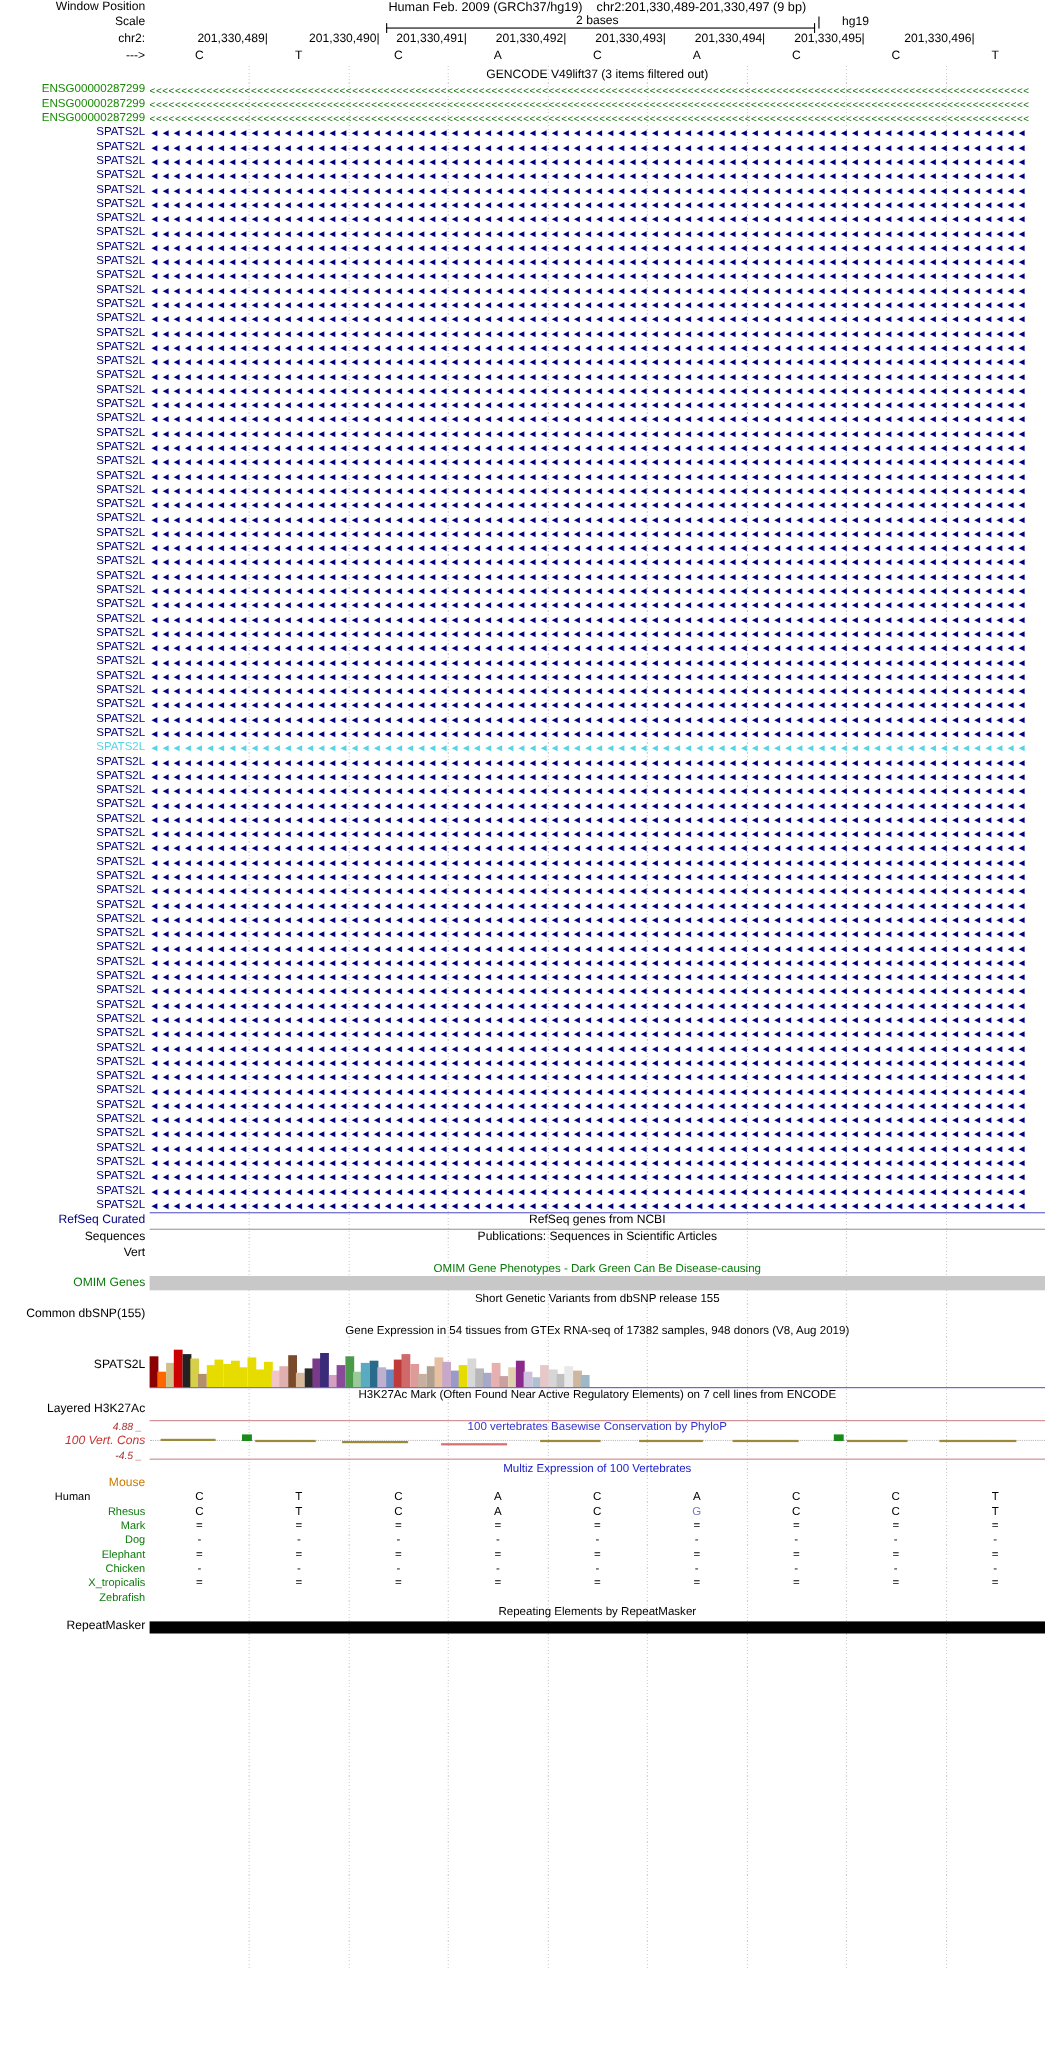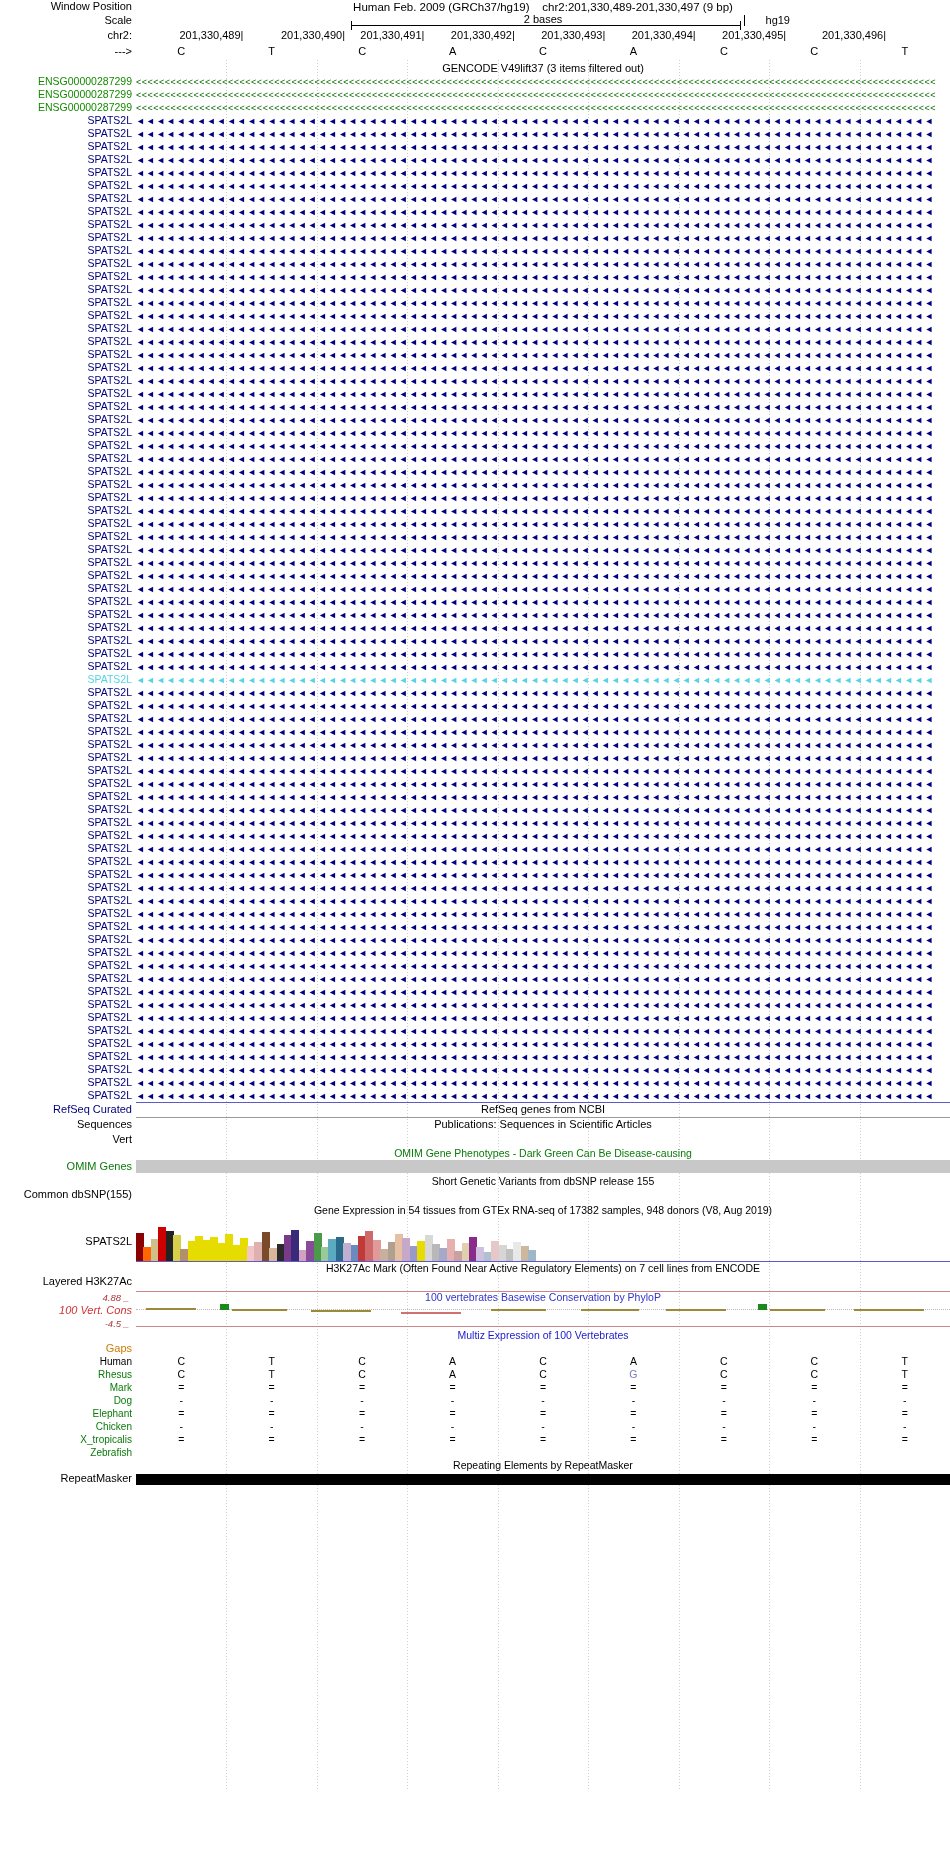--- a/index.html
+++ b/index.html
@@ -948,26 +948,26 @@
         <div class="seg" style="left: 445px; width: 58px; top: 17px;"></div>
         <div class="seg" style="left: 530px; width: 60px; top: 17px;"></div>
         <div class="gseg" style="height: 6px; left: 622px; width: 9px; top: 12px;"></div>
         <div class="seg" style="left: 634px; width: 55px; top: 17px;"></div>
         <div class="seg" style="left: 718px; width: 70px; top: 17px;"></div>
       </div>
   </div>
 
   <div class="cap blue">Multiz Expression of 100 Vertebrates</div>
   <div class="row gaps" style="height:13px;">
-    <div class="lbl">Gaps</div>
+    <div class="lbl">Mouse</div>
     <div class="trk"></div>
   </div>
   <div id="species-rows">
       <div class="row sp-row">
-        <div class="lbl" style="color: rgb(0, 0, 0);">Human</div>
+        <div class="lbl" style="color: rgb(0, 0, 0); text-align: center;">Human</div>
         <div class="trk">
           <span class="sp-base" style="left: 45.2222px; color: rgb(0, 0, 0);">C</span>
           <span class="sp-base" style="left: 135.667px; color: rgb(0, 0, 0);">T</span>
           <span class="sp-base" style="left: 226.111px; color: rgb(0, 0, 0);">C</span>
           <span class="sp-base" style="left: 316.556px; color: rgb(0, 0, 0);">A</span>
           <span class="sp-base" style="left: 407px; color: rgb(0, 0, 0);">C</span>
           <span class="sp-base" style="left: 497.444px; color: rgb(0, 0, 0);">A</span>
           <span class="sp-base" style="left: 587.889px; color: rgb(0, 0, 0);">C</span>
           <span class="sp-base" style="left: 678.333px; color: rgb(0, 0, 0);">C</span>
           <span class="sp-base" style="left: 768.778px; color: rgb(0, 0, 0);">T</span>

